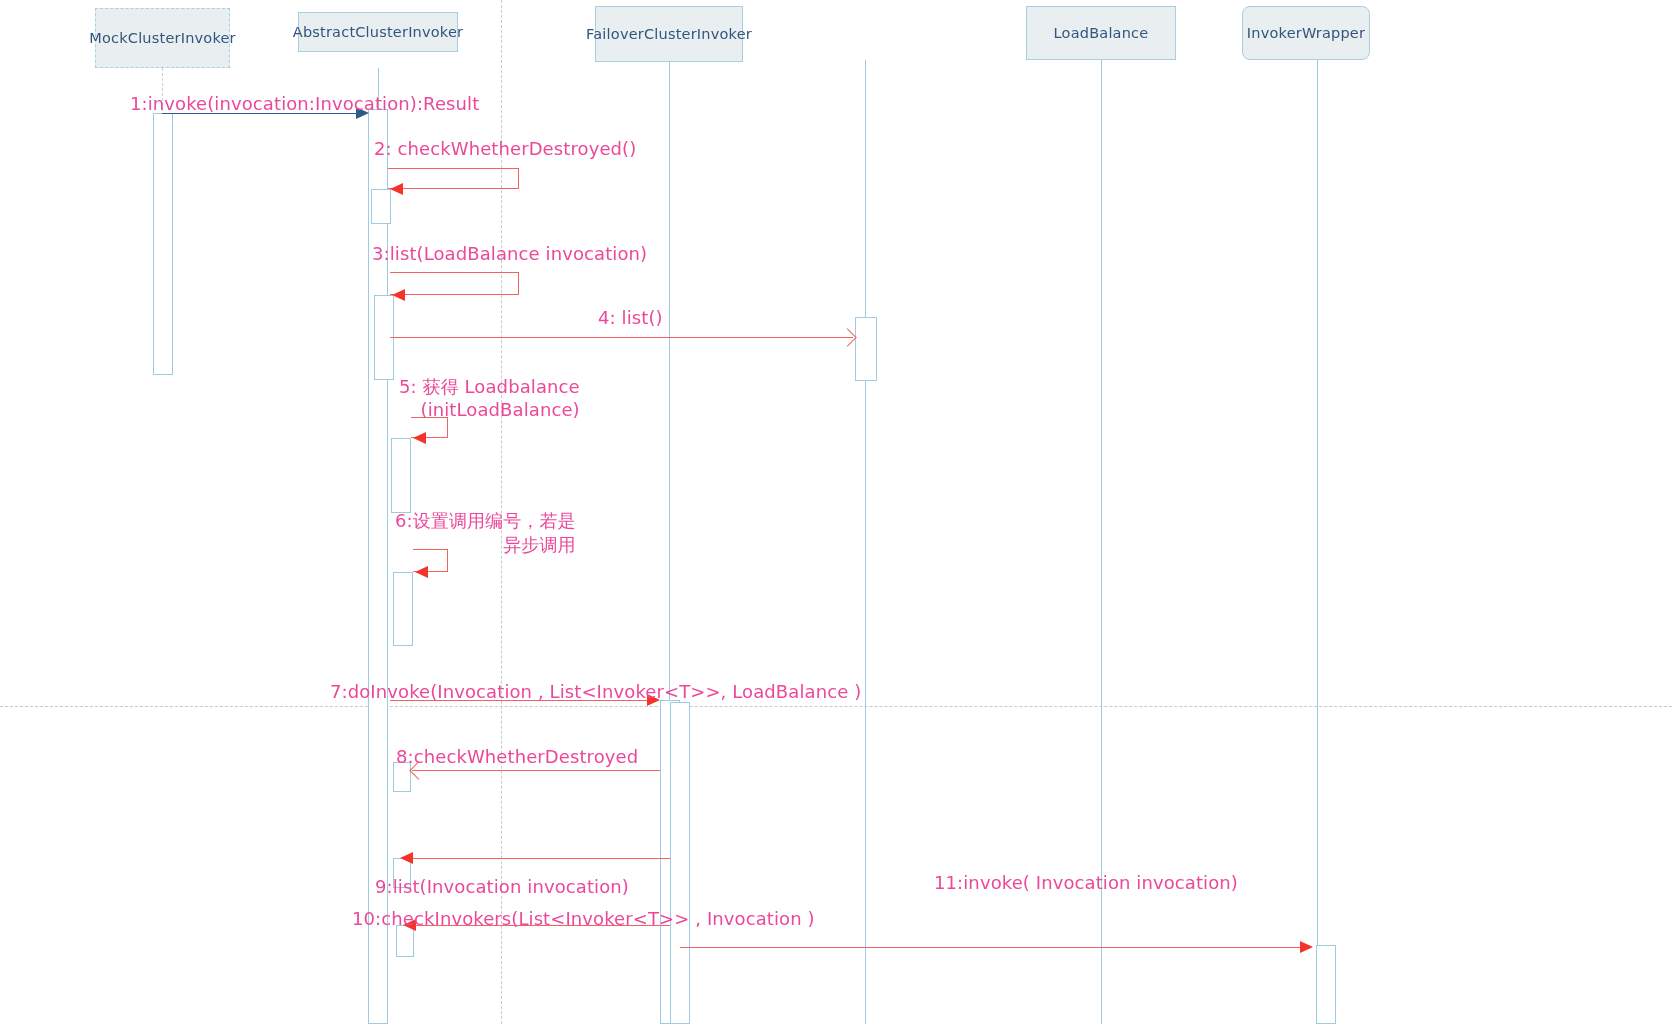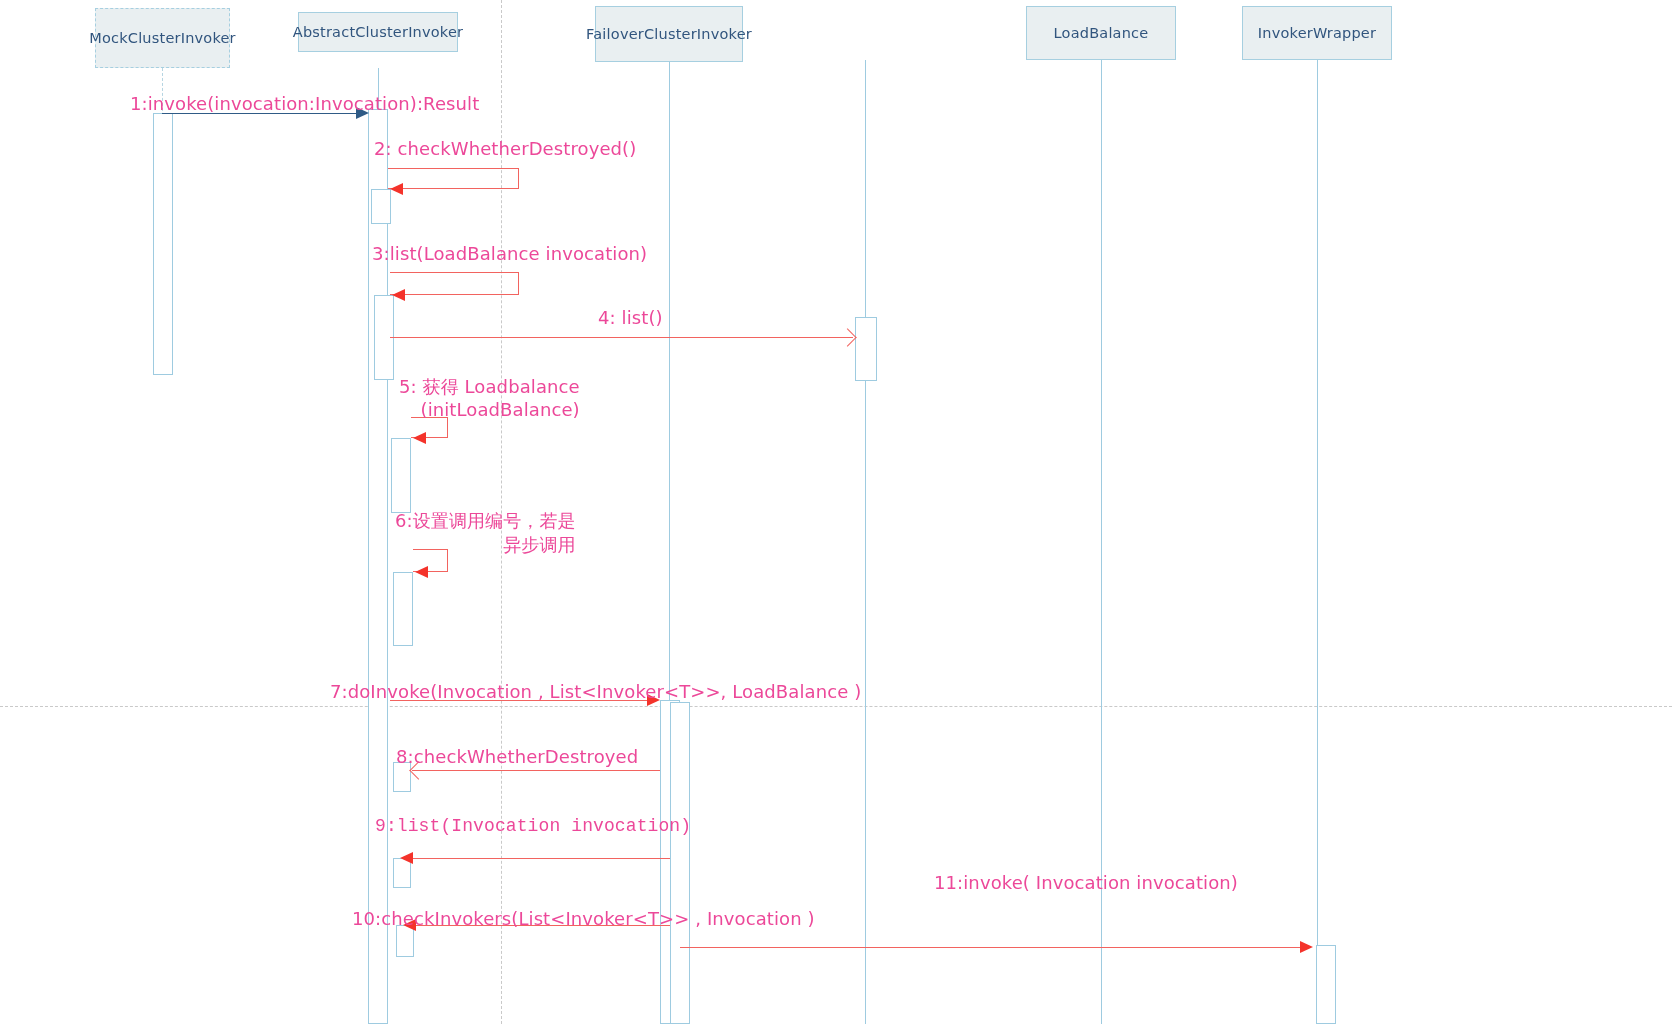--- a/index.html
+++ b/index.html
@@ -174,21 +174,21 @@
 
   <div class="lifeline-box" style="left:595px; top:6px; width:148px; height:56px;">
     <span>FailoverClusterInvoker</span>
   </div>
 
 
   <div class="lifeline-box" style="left:1026px; top:6px; width:150px; height:54px;">
     <span>LoadBalance</span>
   </div>
 
-  <div class="lifeline-box" style="left:1242px; top:6px; width:150px; height:54px;">
+  <div class="lifeline-box" style="left:1242px; top:6px; width:128px; height:54px;border-radius:8px;">
     <span>InvokerWrapper</span>
   </div>
 
   <div class="activation" style="left:153px;  top:113px; width:20px; height:262px;"></div>
   <div class="activation" style="left:368px;  top:109px; width:20px; height:915px;"></div>
   <div class="activation" style="left:371px;  top:189px; width:20px; height:35px;"></div>
   <div class="activation" style="left:374px;  top:295px; width:20px; height:85px;"></div>
   <div class="activation" style="left:391px;  top:438px; width:20px; height:75px;"></div>
   <div class="activation" style="left:393px;  top:572px; width:20px; height:74px;"></div>
   <div class="activation" style="left:393px;  top:762px; width:18px; height:30px;"></div>
@@ -232,21 +232,21 @@
   <div class="msg-line" style="left:390px; top:700px; width:263px;"></div>
   <div class="head-filled-right" style="left:647px; top:694px;"></div>
   <div class="msg-label" style="left:330px; top:681px;">7:doInvoke(Invocation , List&lt;Invoker&lt;T&gt;&gt;,  LoadBalance )</div>
 
   <div class="msg-line" style="left:412px; top:770px; width:248px;"></div>
   <div class="head-open-left" style="left:412px; top:764px;"></div>
   <div class="msg-label" style="left:396px; top:746px;">8:checkWhetherDestroyed</div>
 
   <div class="msg-line" style="left:412px; top:858px; width:258px;"></div>
   <div class="head-filled-left" style="left:400px; top:852px;"></div>
-  <div class="msg-label" style="left:375px; top:816px;font-family:Liberation Mono, monospace;">9:list(Invocation invocation)</div>
+  <div class="msg-label" style="left:375px; top:876px;">9:list(Invocation invocation)</div>
 
   <div class="msg-line" style="left:415px; top:925px; width:255px;"></div>
   <div class="head-filled-left" style="left:403px; top:919px;"></div>
   <div class="msg-label" style="left:352px; top:908px;">10:checkInvokers(List&lt;Invoker&lt;T&gt;&gt; , Invocation )</div>
 
   <div class="msg-line" style="left:680px; top:947px; width:624px;"></div>
   <div class="head-filled-right" style="left:1300px; top:941px;"></div>
   <div class="msg-label" style="left:890px; top:872px;margin-left:44px;">11:invoke( Invocation invocation)</div>
 
 </div>

